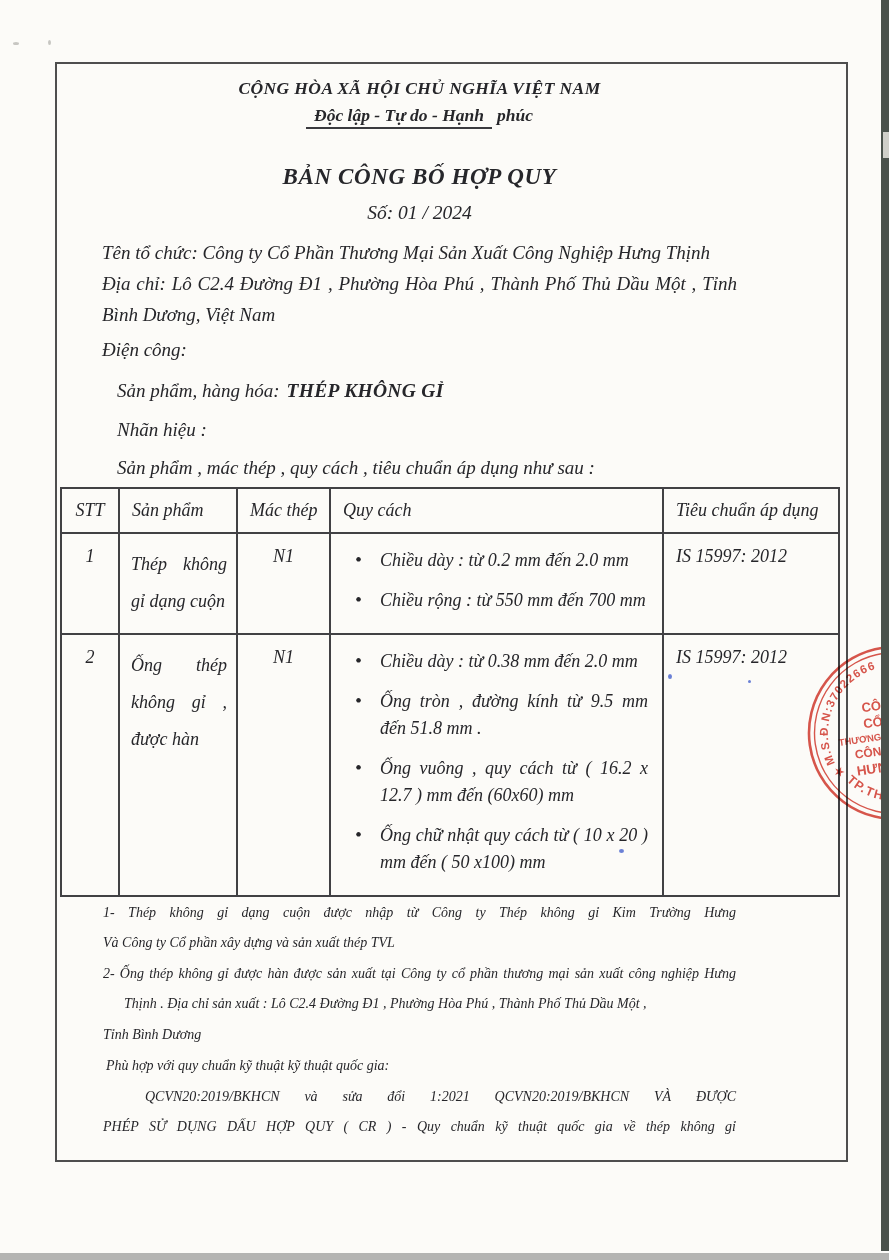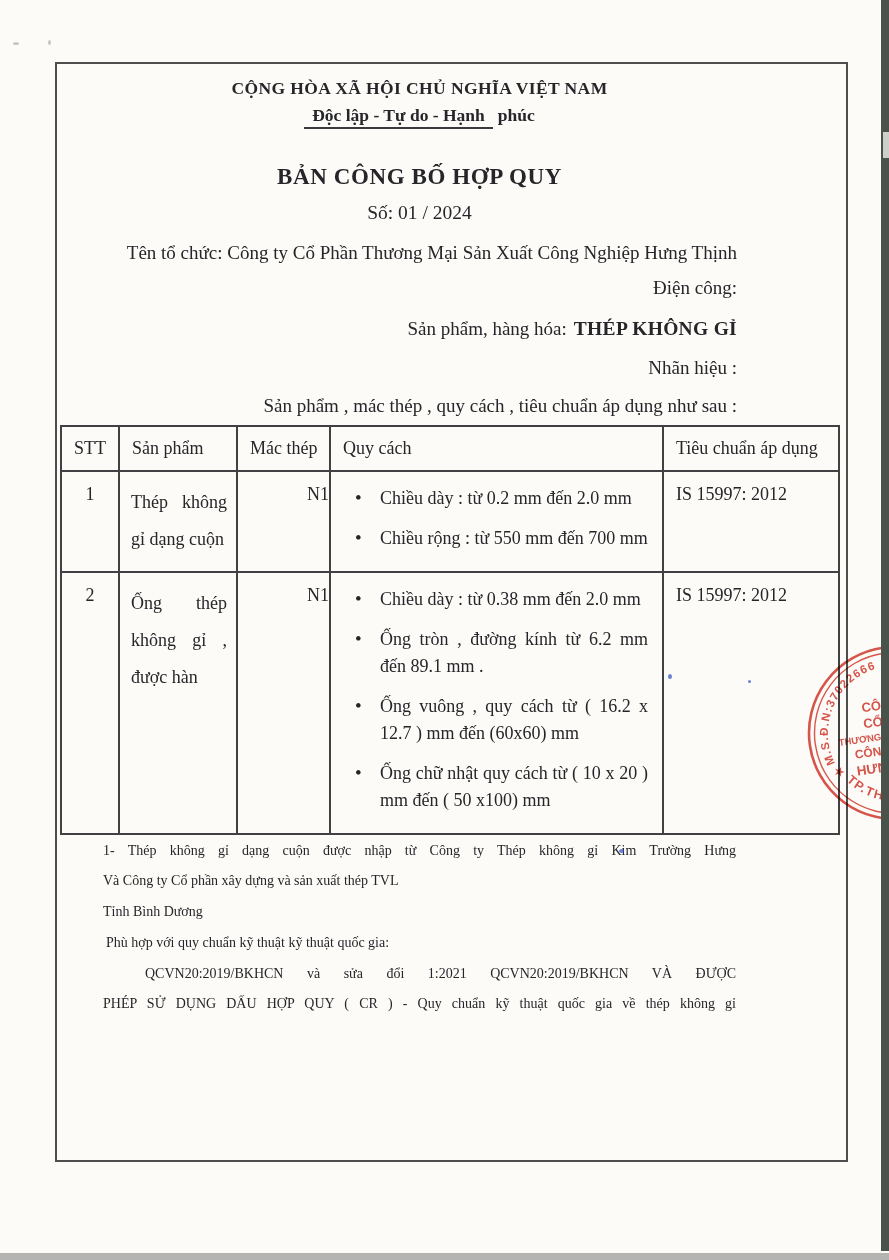--- a/index.html
+++ b/index.html
@@ -9,51 +9,51 @@
     font-family:"Liberation Serif","DejaVu Serif",serif;
     color:#26262a;
   }
   .page-border {
     position:absolute; left:55px; top:62px;
     width:789px; height:1096px;
     border:2px solid #4e4e4e;
   }
   .content {
     position:absolute; left:57px; top:64px; width:706px;
-    padding:12px 26px 0 45px; box-sizing:border-box;
+    padding:12px 26px 0 45px; box-sizing:border-box;font-style:italic;
   }
   .l-republic { text-align:center; font-weight:bold; font-size:17.5px; line-height:24px; letter-spacing:.4px; margin:0; }
   .l-motto { text-align:center; font-weight:bold; font-size:17.5px; line-height:26px; margin:2px 0 0 0; }
   .motto-u { border-bottom:2px solid #3a3a3e; padding:0 8px 2px 8px; }
   .motto-tail { margin-left:5px; }
   .l-title { text-align:center; font-weight:bold; font-size:23px; letter-spacing:.6px; margin:36px 0 0 0; }
   .l-number { text-align:center; font-size:19.5px; margin:12px 0 0 0; }
 
-  .org-block p { font-size:19px; line-height:31px; margin:0;text-align:right; }
+  .org-block p { font-size:19px; line-height:31px; margin:0; }
   .org-name { margin-top:13px !important; }
   .org-address { text-align:justify; }
   .phone-line { margin-top:4px !important; }
   .indent { padding-left:15px; }
   .product-line { margin-top:10px !important; }
   .product-value { font-weight:bold; font-size:19.5px; letter-spacing:.3px; margin-left:7px; }
   .brand-line { margin-top:8px !important; }
   .intro-line { margin-top:7px !important; }
 
   table.products {
     border-collapse:collapse; table-layout:fixed;
     width:778px; margin-left:-42px; margin-top:4px;
     font-size:18px;
   }
   .products th, .products td { border:2px solid #414144; font-weight:normal; }
   .products th { height:43px; text-align:left; padding:0 6px 0 12px; vertical-align:middle; white-space:nowrap; }
   .products th.th-stt { text-align:center; padding:0; }
   .products td { vertical-align:top; }
   .td-stt { text-align:center; padding:12px 0 0 0; }
   .td-sp  { text-align:justify; padding:12px 9px 0 11px; line-height:37px; }
-  .td-mac { text-align:right; padding:12px 0 0 0; }
+  .td-mac { text-align:center; padding:12px 0 0 0; }
   .td-qc  { padding:13px 4px 6px 1px; }
   .td-tc  { padding:12px 4px 0 12px; white-space:nowrap; }
   ul.bullets { list-style:none; margin:0; padding:0; }
   ul.bullets li {
     position:relative; padding-left:48px; padding-right:10px;
     text-align:justify; line-height:27px; margin-bottom:13px;
   }
   ul.bullets li::before {
     content:"•"; position:absolute; left:23px; top:-1px; font-size:19px;
   }
@@ -91,20 +91,21 @@
   <div class="content">
 
     <p class="l-republic">CỘNG HÒA XÃ HỘI CHỦ NGHĨA VIỆT NAM</p>
     <p class="l-motto"><span class="motto-u">Độc lập - Tự do - Hạnh</span><span class="motto-tail">phúc</span></p>
 
     <p class="l-title">BẢN CÔNG BỐ HỢP QUY</p>
     <p class="l-number">Số: 01 / 2024</p>
 
     <div class="org-block">
       <p class="org-name">Tên tổ chức: Công ty Cổ Phần Thương Mại Sản Xuất Công Nghiệp Hưng Thịnh</p>
+      <p class="org-address">Địa chỉ: Lô C2.4 Đường Đ1 , Phường Hòa Phú , Thành Phố Thủ Dầu Một , Tỉnh Bình Dương, Việt Nam</p>
       <p class="phone-line">Điện công:</p>
       <p class="product-line indent"><span>Sản phẩm, hàng hóa:</span><b class="product-value">THÉP KHÔNG GỈ</b></p>
       <p class="brand-line indent">Nhãn hiệu :</p>
       <p class="intro-line indent">Sản phẩm , mác thép , quy cách , tiêu chuẩn áp dụng như sau :</p>
     </div>
 
     <table class="products">
       <colgroup>
         <col style="width:58px">
           <col style="width:118px">
@@ -132,35 +133,36 @@
         </td>
         <td class="td-tc">IS 15997: 2012</td>
       </tr>
       <tr>
         <td class="td-stt">2</td>
         <td class="td-sp">Ống thép không gỉ , được hàn</td>
         <td class="td-mac">N1</td>
         <td class="td-qc">
           <ul class="bullets">
             <li>Chiều dày : từ 0.38 mm đến 2.0 mm</li>
-            <li>Ống tròn , đường kính từ 6.2 mm đến 89.1 mm .</li>
+            <li>Ống tròn , đường kính từ 9.5 mm đến 51.8 mm .</li>
             <li>Ống vuông , quy cách từ ( 16.2 x 12.7 ) mm đến (60x60) mm</li>
             <li>Ống chữ nhật quy cách từ ( 10 x 20 ) mm đến ( 50 x100) mm</li>
           </ul>
         </td>
         <td class="td-tc">IS 15997: 2012</td>
       </tr>
     </tbody>
       </table>
 
     <div class="notes">
       <p class="note-1">
           <span class="jline">1- Thép không gỉ dạng cuộn được nhập từ Công ty Thép không gỉ Kim Trường Hưng</span>
           <span class="nline">Và Công ty Cổ phần xây dựng và sản xuất thép TVL</span>
         </p>
+      <p class="note-2">2- Ống thép không gỉ được hàn được sản xuất tại Công ty cổ phần thương mại sản xuất công nghiệp Hưng Thịnh . Địa chỉ sản xuất : Lô C2.4 Đường Đ1 , Phường Hòa Phú , Thành Phố Thủ Dầu Một ,</p>
       <p class="province-line">Tỉnh Bình Dương</p>
       <p class="conform-intro">Phù hợp với quy chuẩn kỹ thuật kỹ thuật quốc gia:</p>
       <p class="conform-body">
           <span class="jline first">QCVN20:2019/BKHCN và sửa đổi 1:2021 QCVN20:2019/BKHCN VÀ ĐƯỢC</span>
           <span class="jline">PHÉP SỬ DỤNG DẤU HỢP QUY ( CR ) -  Quy chuẩn kỹ thuật quốc gia về thép không gỉ</span>
         </p>
     </div>
 
   </div>
 

